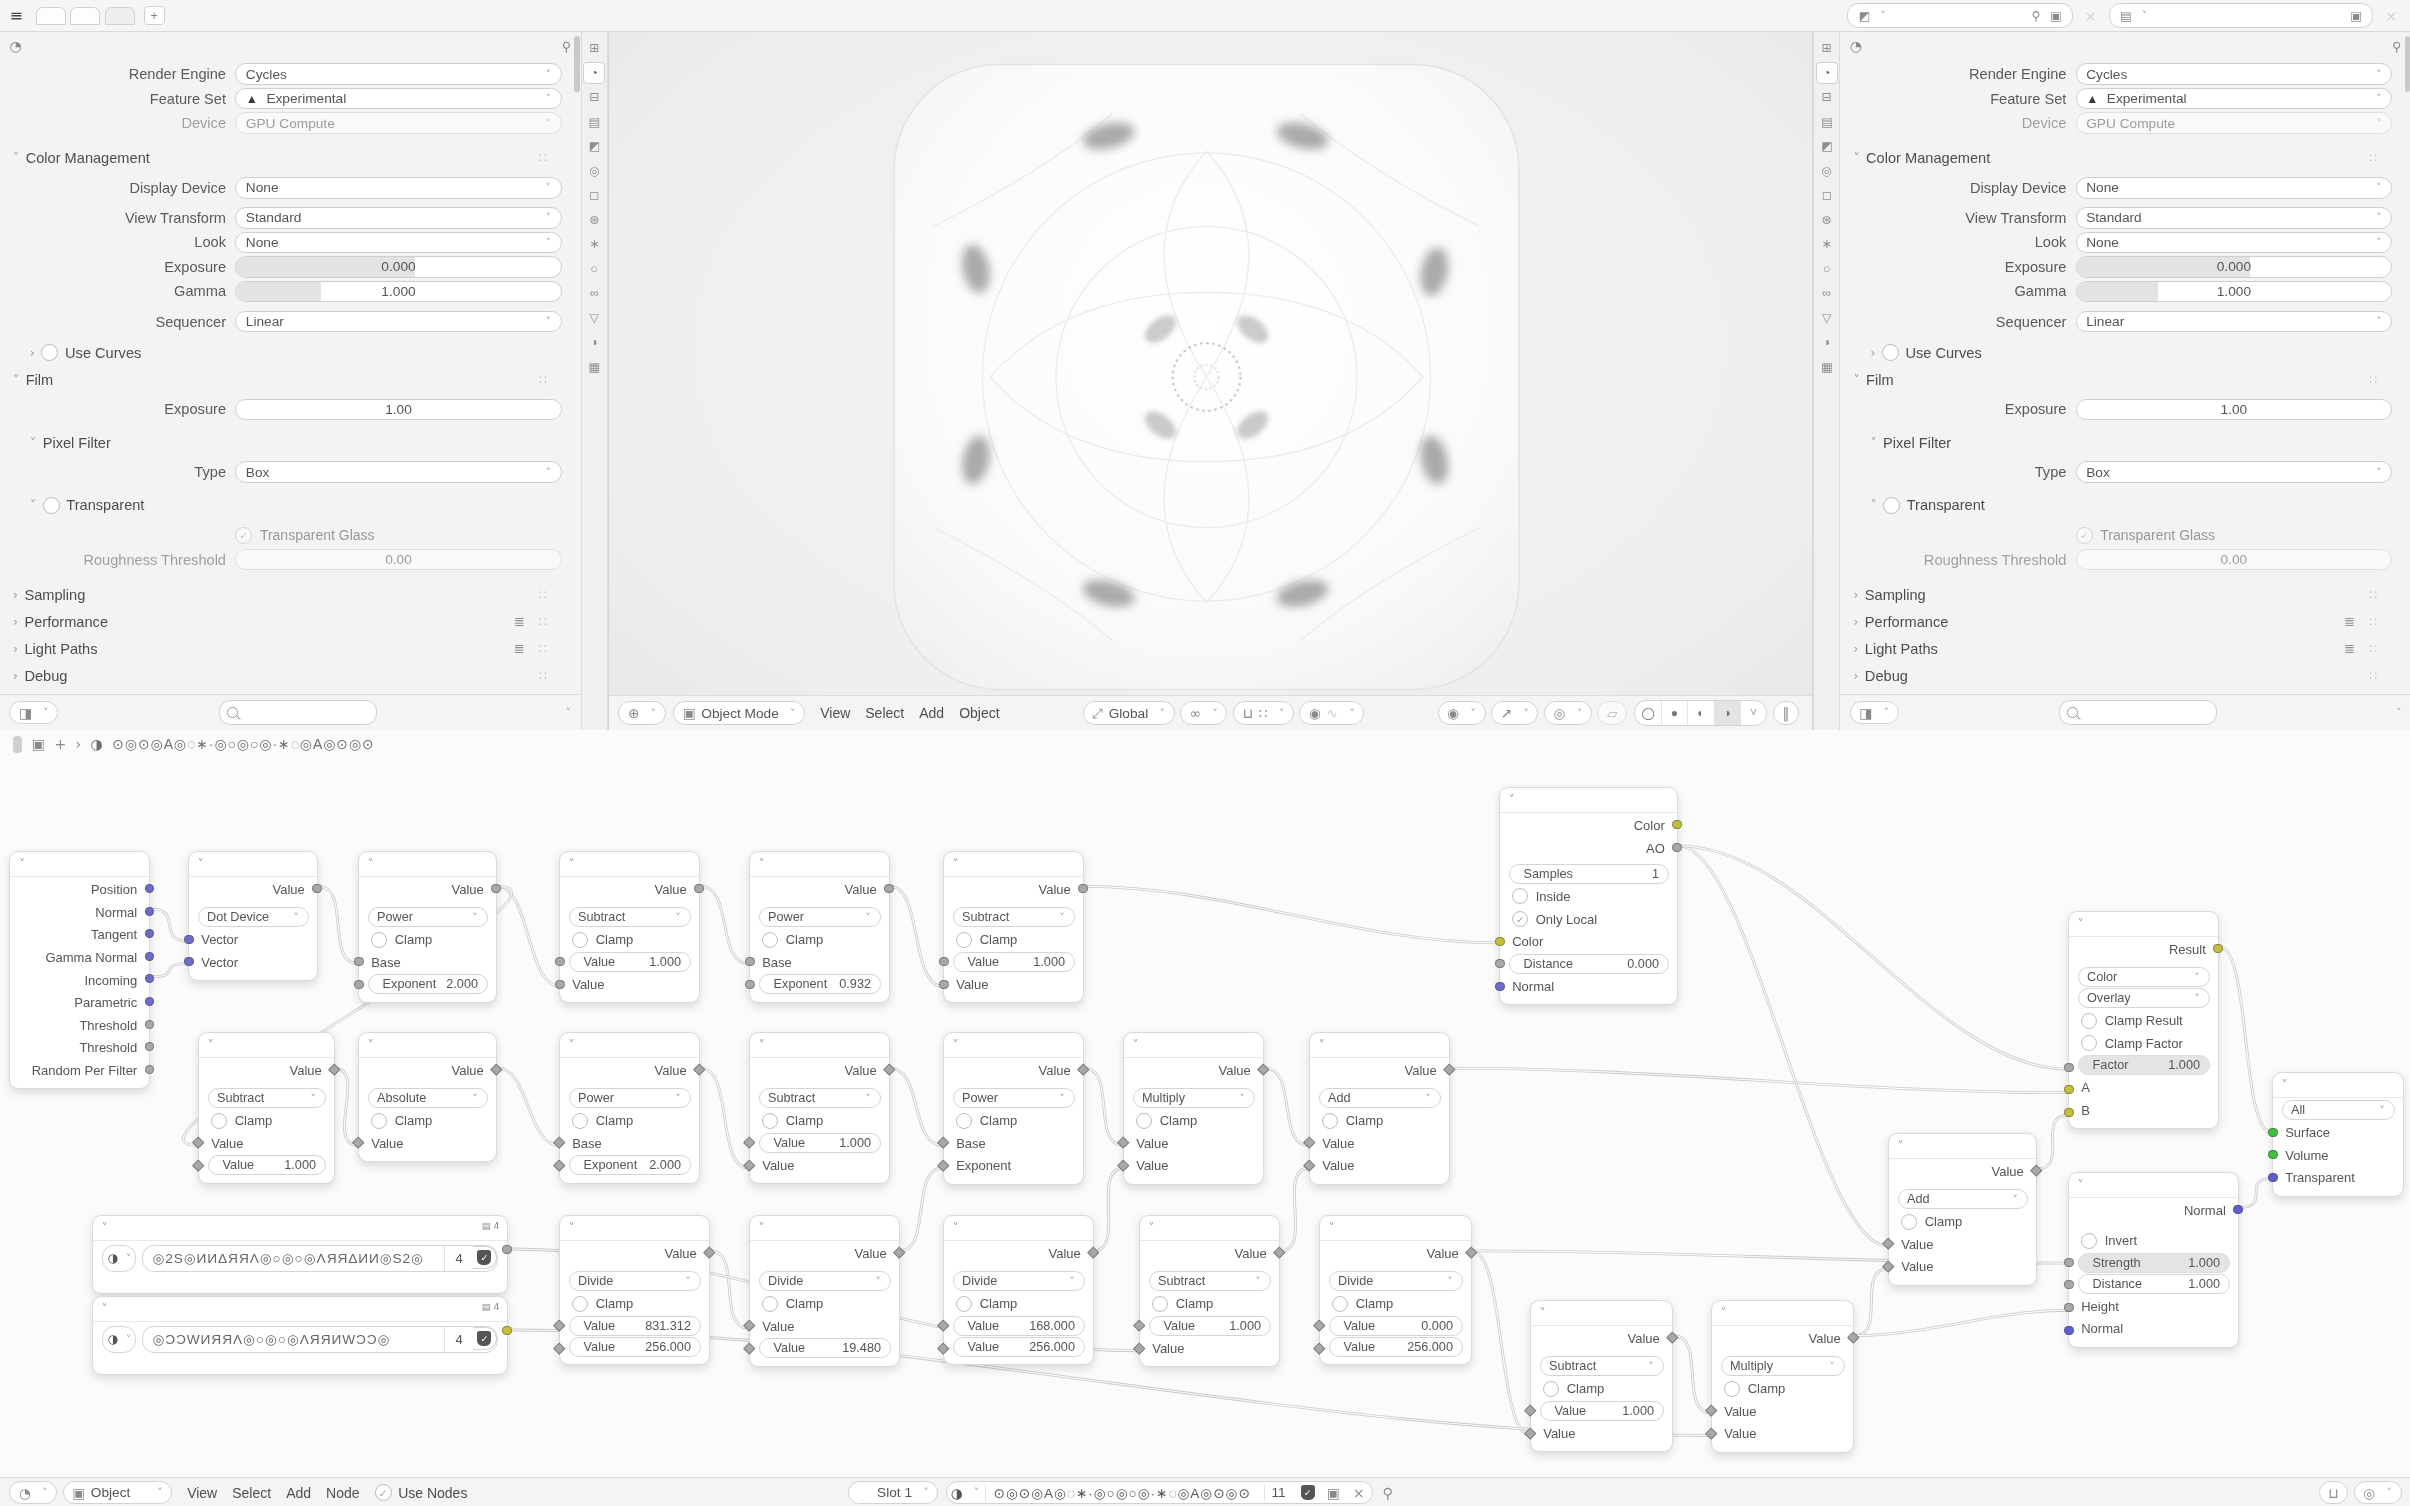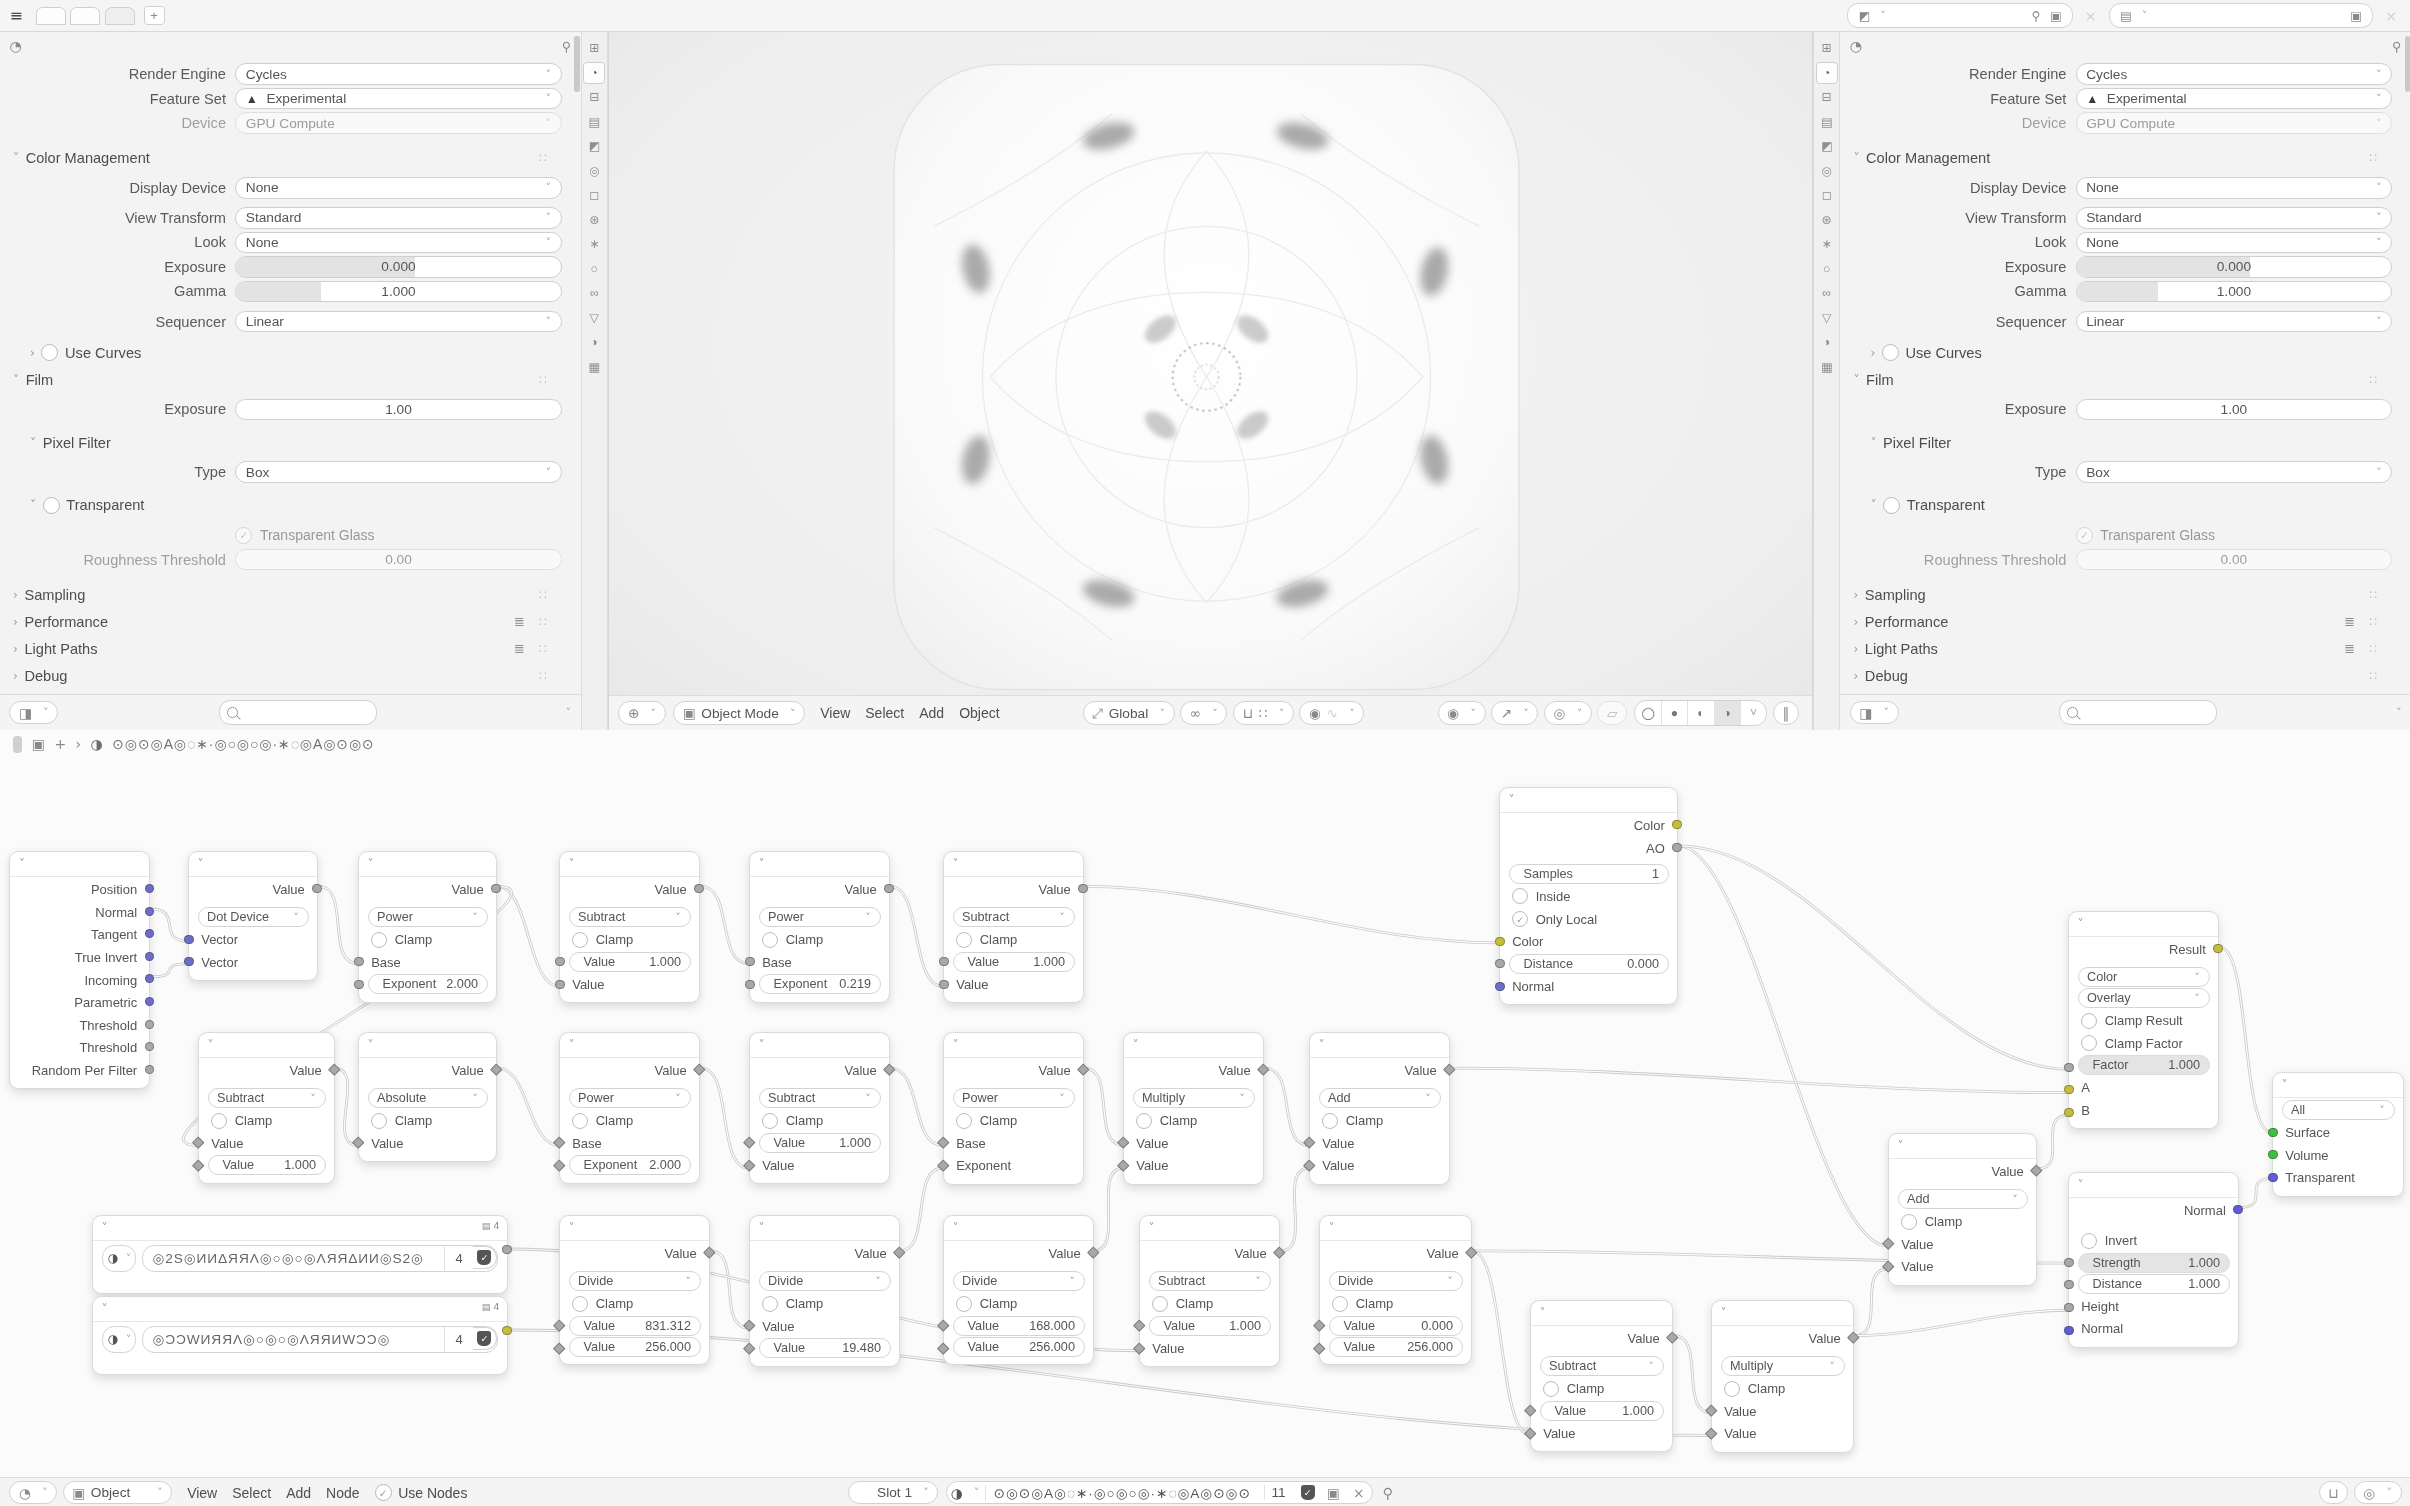--- a/index.html
+++ b/index.html
@@ -709,21 +709,21 @@
         <path d="M 2378 507 C 2413 507, 2378 476, 2413 476" fill="none" stroke="#fbfbfb" stroke-width="1.3"></path>
       </svg>
       <div class="node" style="left: 9.4px; top: 121px; width: 141px;">
         <div class="nhead">
           <span class="carr">˅</span>
         </div>
         <div class="nbody">
           <div class="nrow out">Position</div>
           <div class="nrow out">Normal</div>
           <div class="nrow out">Tangent</div>
-          <div class="nrow out">True Invert</div>
+          <div class="nrow out">Gamma Normal</div>
           <div class="nrow out">Incoming</div>
           <div class="nrow out">Parametric</div>
           <div class="nrow out">Threshold</div>
           <div class="nrow out">Threshold</div>
           <div class="nrow out">Random Per Filter</div>
         </div>
         <span class="sock" style="background: rgb(108, 108, 202); top: 32px; right: -4.7px;"></span>
         <span class="sock" style="background: rgb(108, 108, 202); top: 55px; right: -4.7px;"></span>
         <span class="sock" style="background: rgb(108, 108, 202); top: 77px; right: -4.7px;"></span>
         <span class="sock" style="background: rgb(108, 108, 202); top: 100px; right: -4.7px;"></span>
@@ -812,21 +812,21 @@
             <span>Power</span>
             <span class="chev">˅</span>
           </div>
           <div class="nrow">
             <span class="ncb"></span>
             <span>Clamp</span>
           </div>
           <div class="nrow">Base</div>
           <div class="npill">
             <span class="lab">Exponent</span>
-            <span class="val">0.219</span>
+            <span class="val">0.932</span>
           </div>
         </div>
         <span class="sock" style="background: rgb(168, 168, 168); top: 32px; right: -4.7px;"></span>
         <span class="sock" style="background: rgb(168, 168, 168); top: 105px; left: -4.7px;"></span>
         <span class="sock" style="background: rgb(168, 168, 168); top: 128px; left: -4.7px;"></span>
       </div>
       <div class="node" style="left: 943px; top: 121px; width: 141px;">
         <div class="nhead">
           <span class="carr">˅</span>
         </div>

